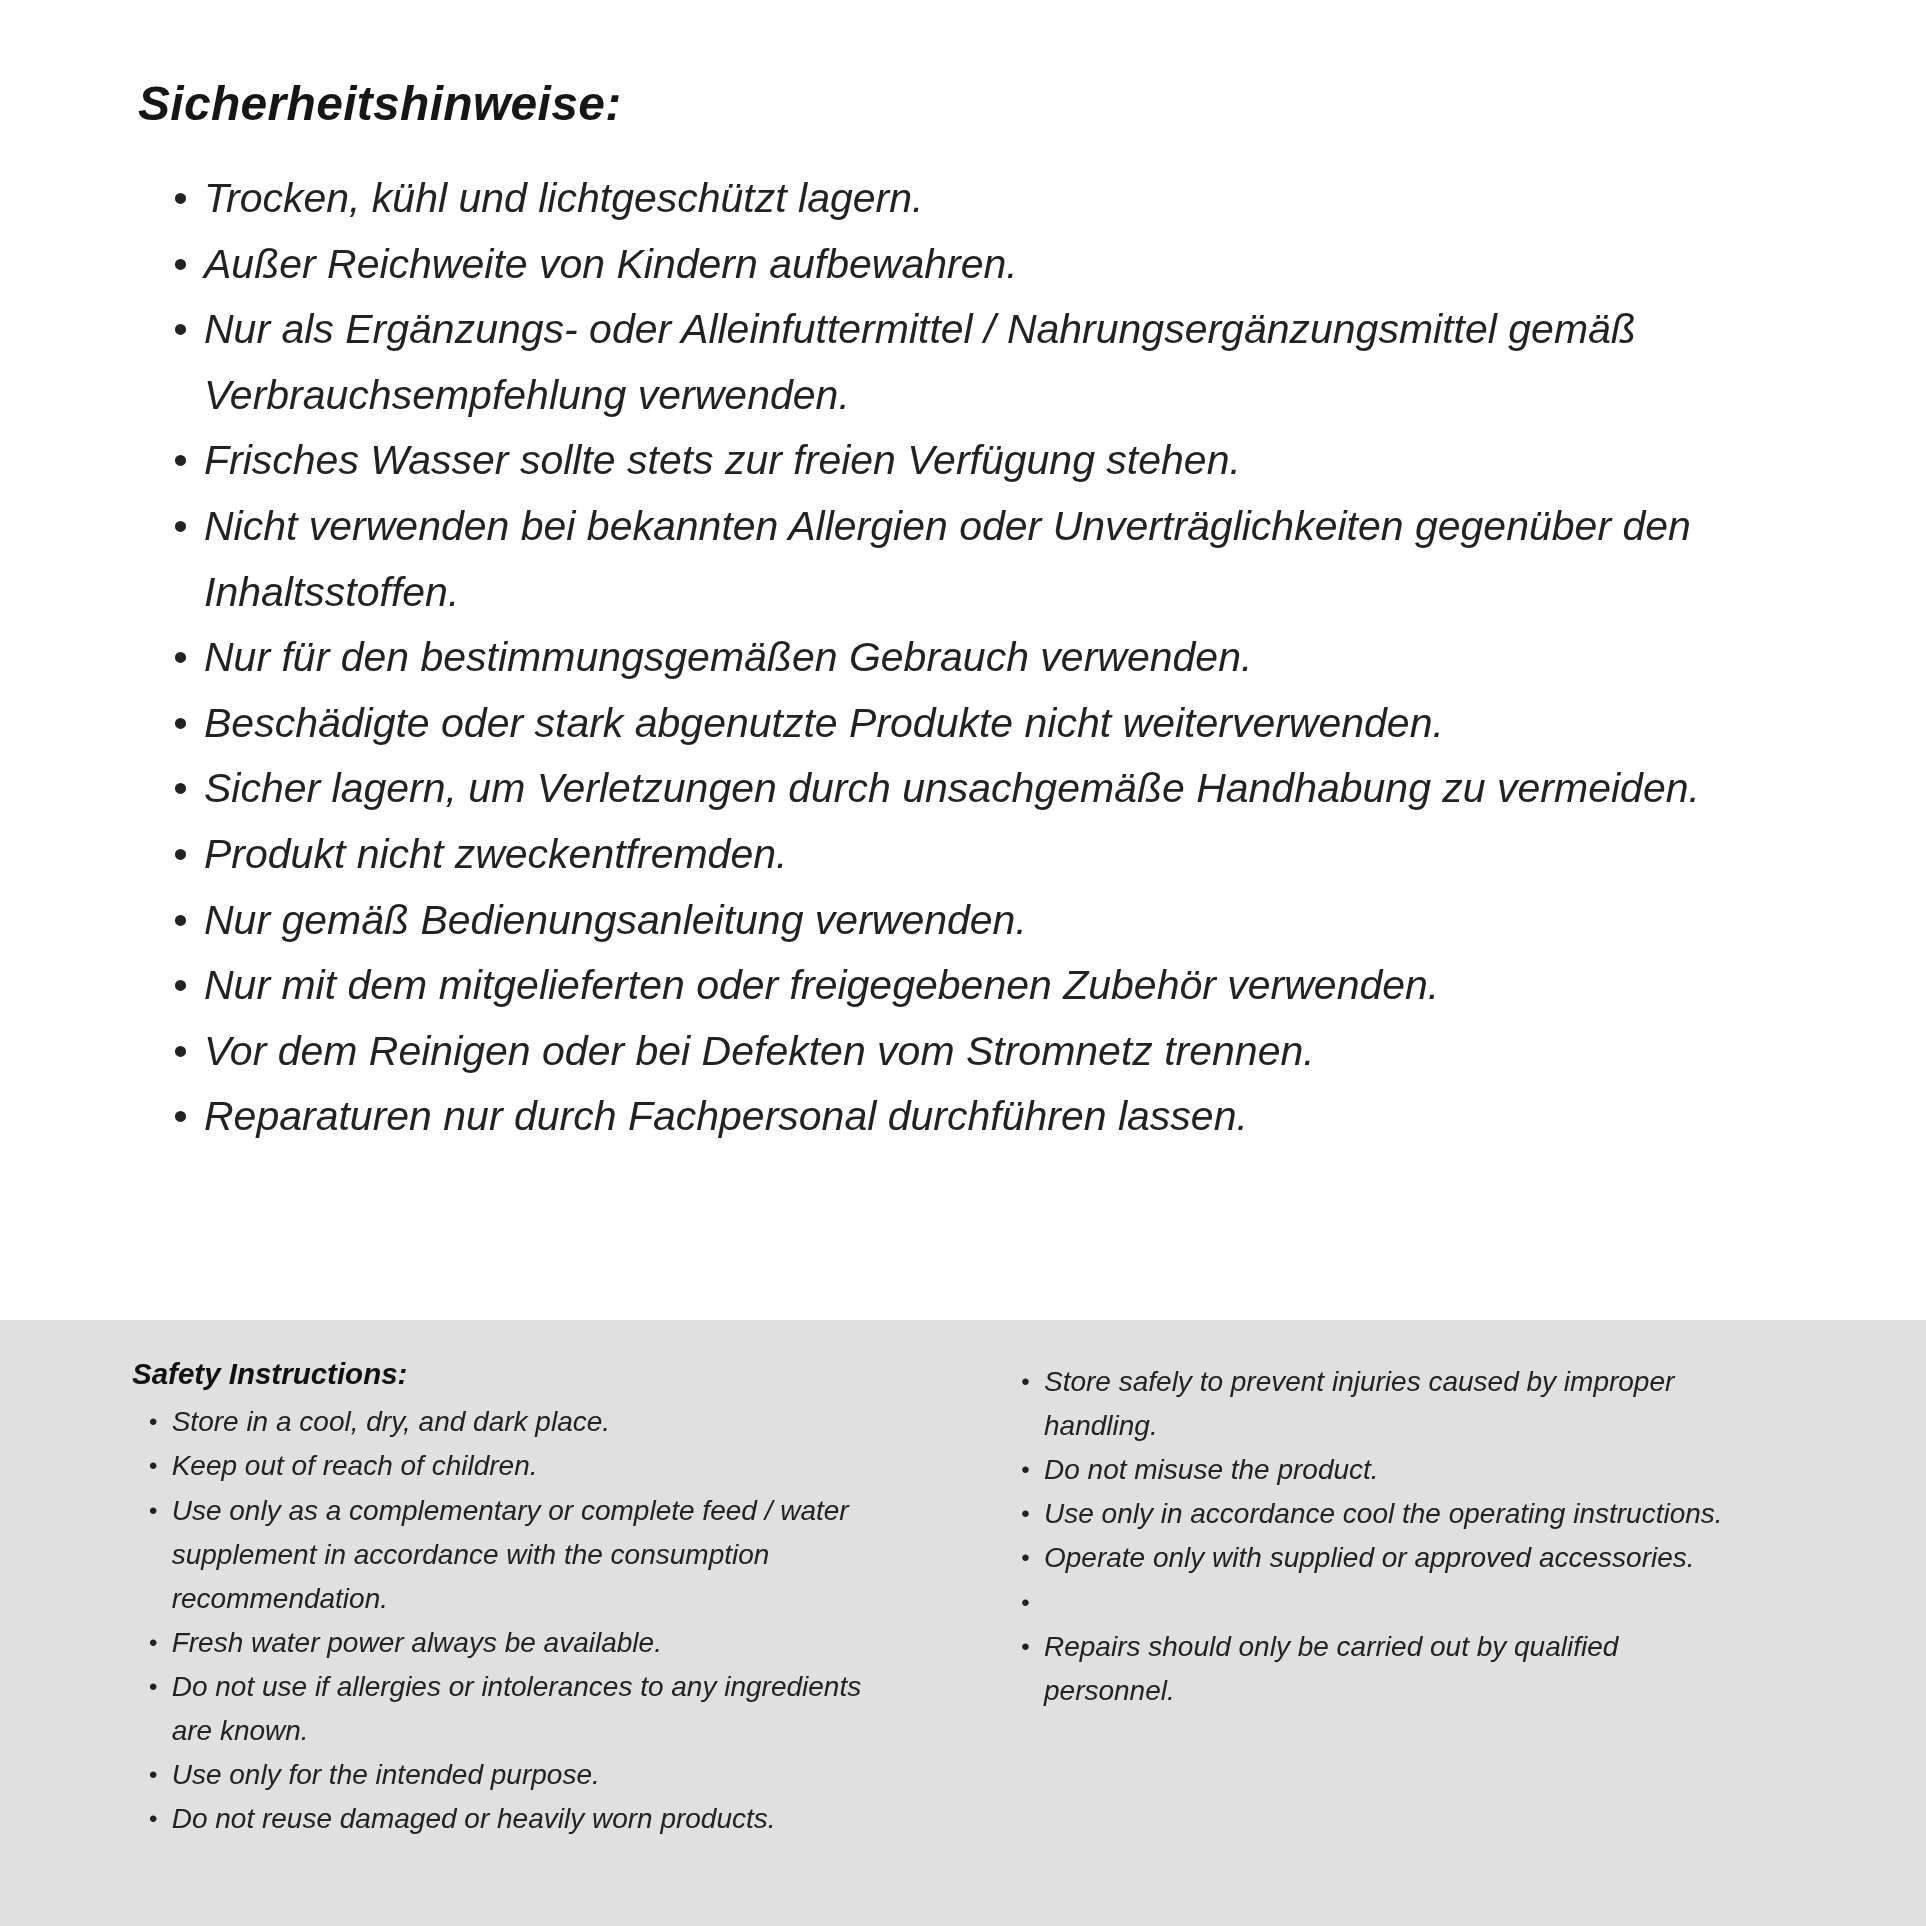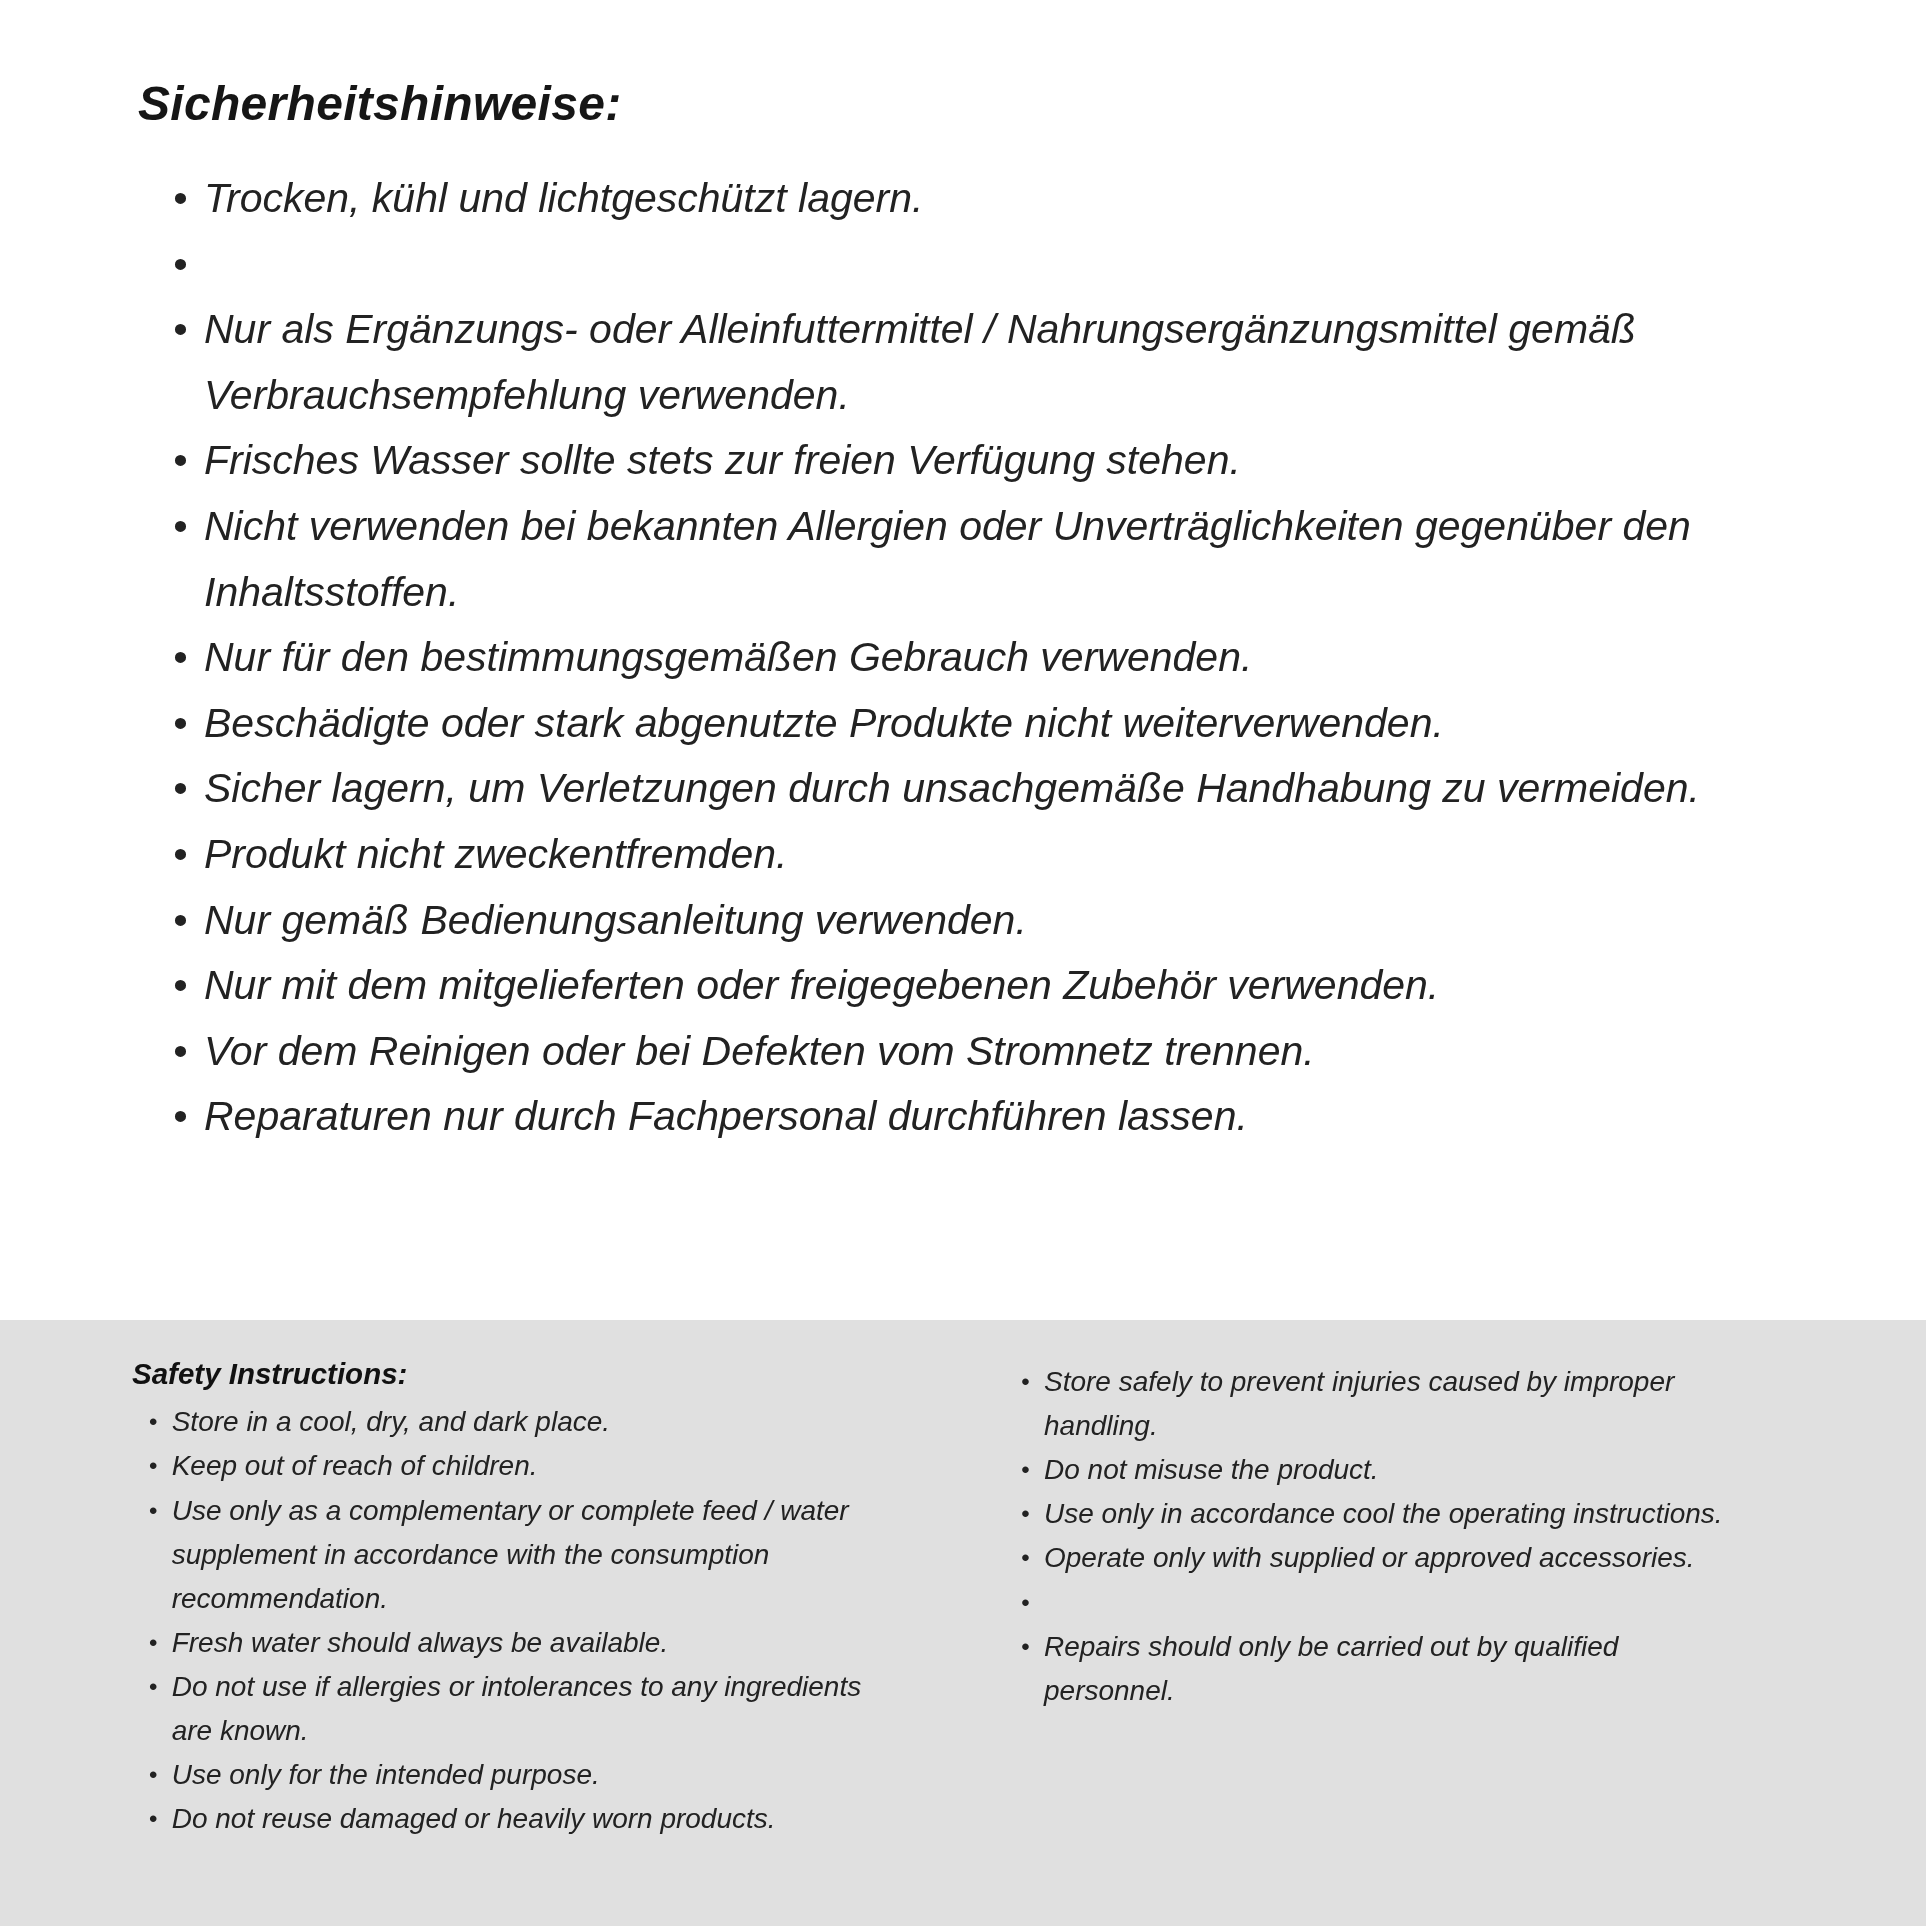--- a/index.html
+++ b/index.html
@@ -105,20 +105,21 @@
     <h1 class="german-title">Sicherheitshinweise:</h1>
     <ul class="german-list">
 
         <li class="g-item">
           <span class="g-bullet">•</span>
           <span class="g-text">Trocken, kühl und lichtgeschützt lagern.</span>
         </li>
 
         <li class="g-item">
           <span class="g-bullet">•</span>
+          <span class="g-text">Außer Reichweite von Kindern aufbewahren.</span>
         </li>
 
         <li class="g-item">
           <span class="g-bullet">•</span>
           <span class="g-text">Nur als Ergänzungs- oder Alleinfuttermittel / Nahrungsergänzungsmittel gemäß Verbrauchsempfehlung verwenden.</span>
         </li>
 
         <li class="g-item">
           <span class="g-bullet">•</span>
           <span class="g-text">Frisches Wasser sollte stets zur freien Verfügung stehen.</span>
@@ -187,21 +188,21 @@
             <span class="e-text">Keep out of reach of children.</span>
           </li>
 
           <li class="e-item">
             <span class="e-bullet">•</span>
             <span class="e-text">Use only as a complementary or complete feed / water supplement in accordance with the consumption recommendation.</span>
           </li>
 
           <li class="e-item">
             <span class="e-bullet">•</span>
-            <span class="e-text">Fresh water should always be available.</span>
+            <span class="e-text">Fresh water power always be available.</span>
           </li>
 
           <li class="e-item">
             <span class="e-bullet">•</span>
             <span class="e-text">Do not use if allergies or intolerances to any ingredients are known.</span>
           </li>
 
           <li class="e-item">
             <span class="e-bullet">•</span>
             <span class="e-text">Use only for the intended purpose.</span>

